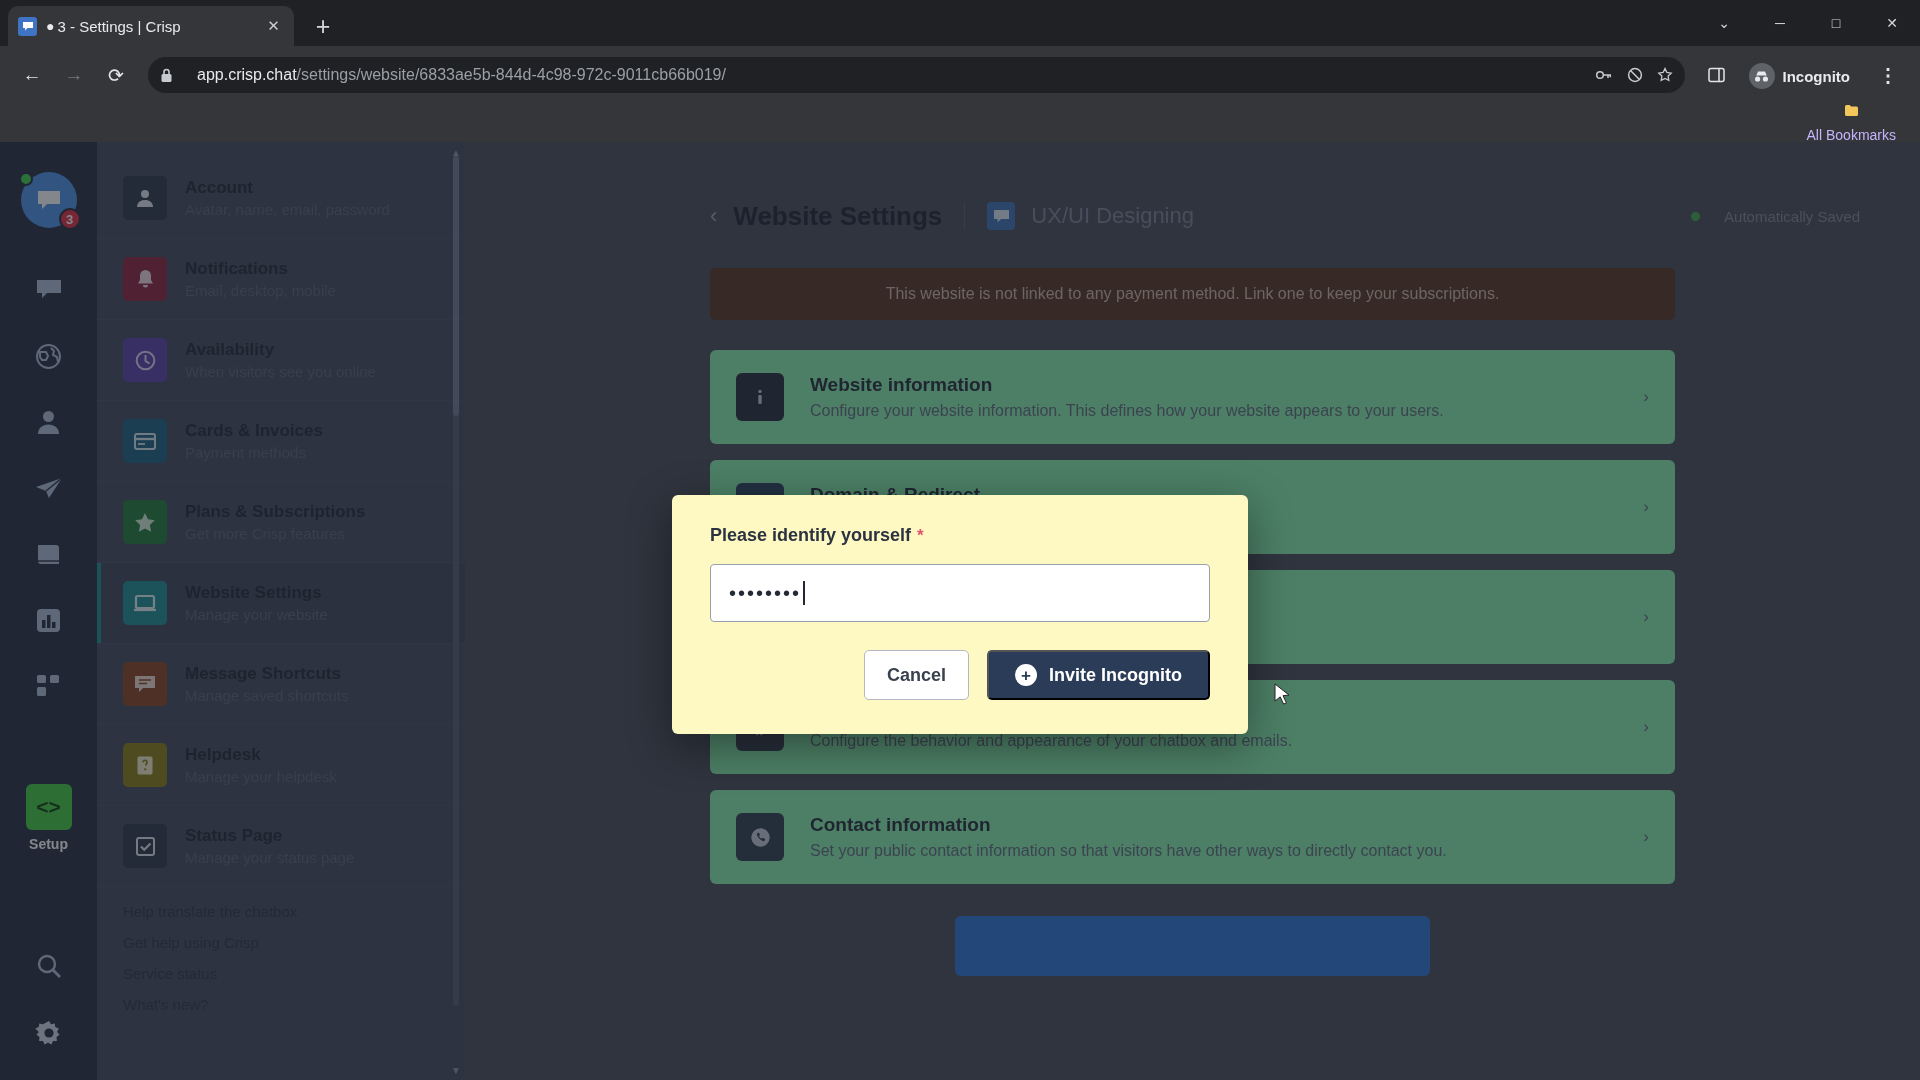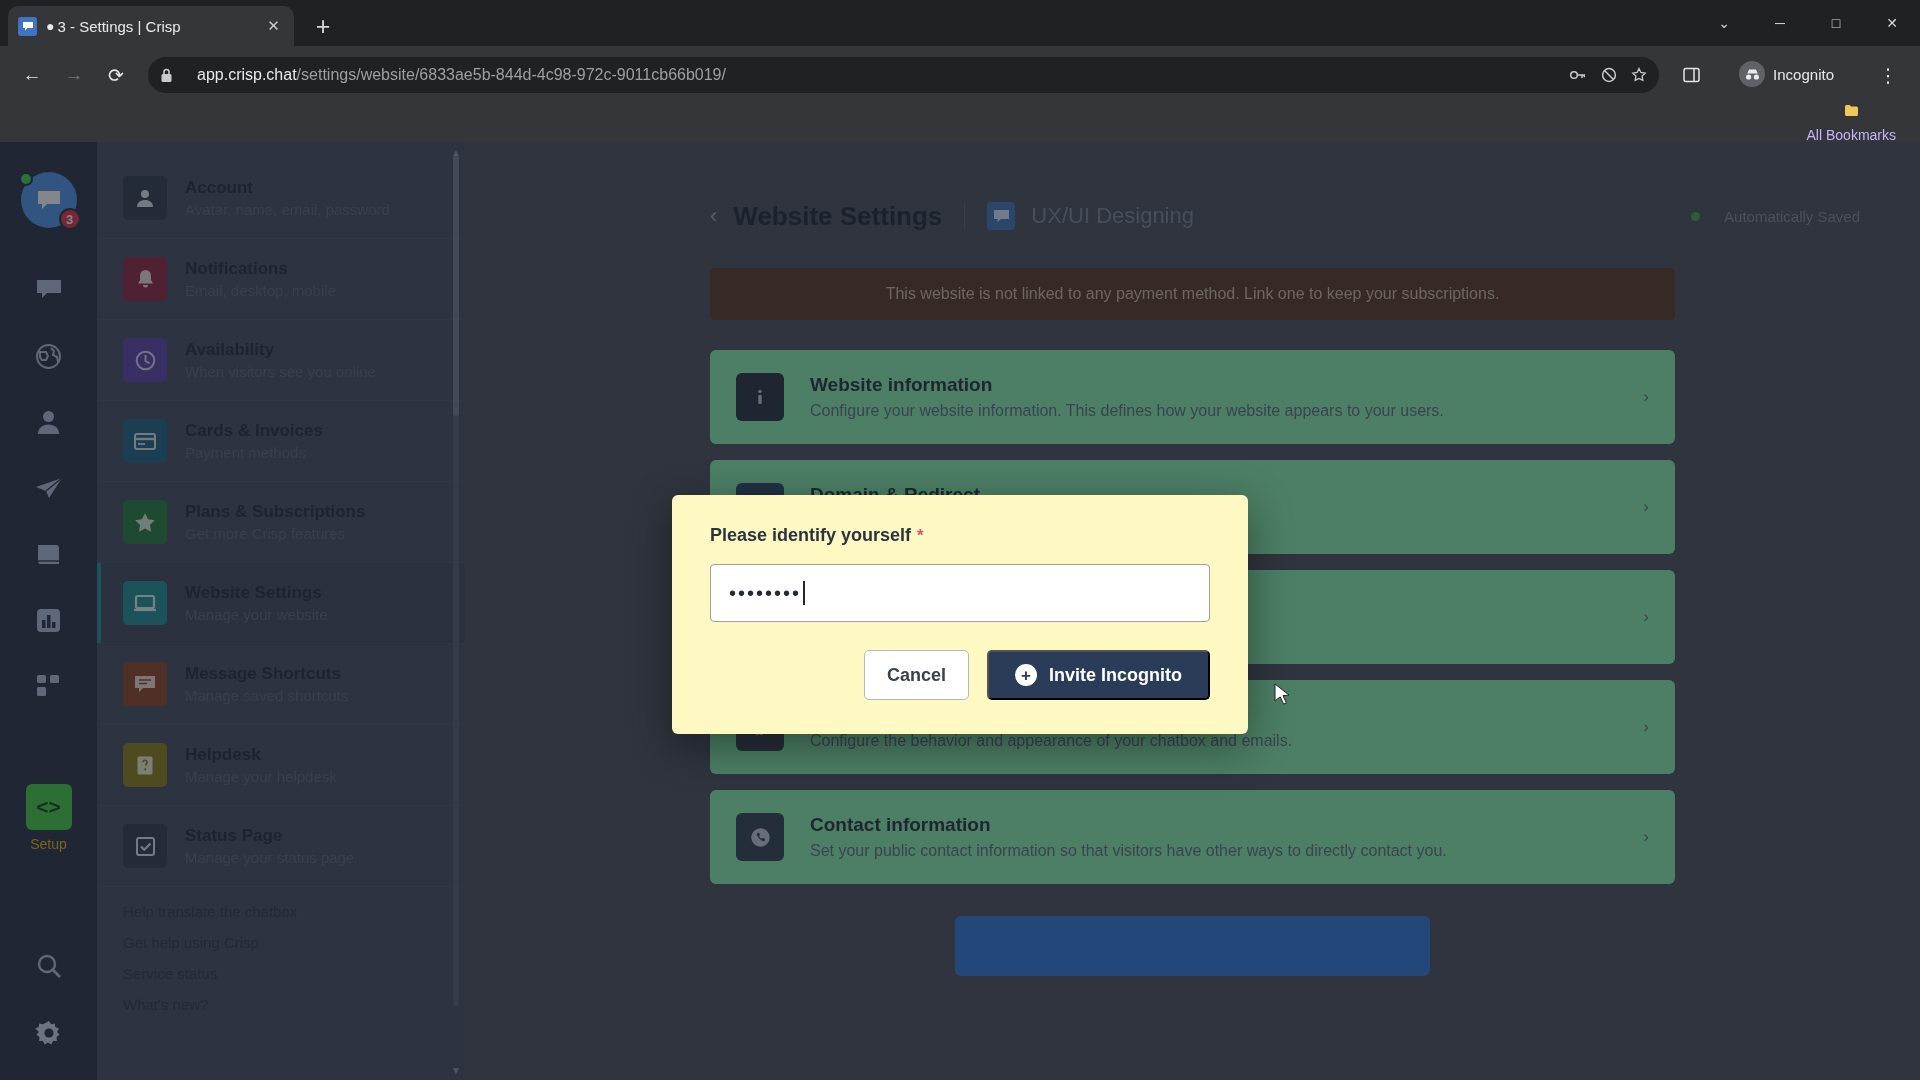--- a/index.html
+++ b/index.html
@@ -62,21 +62,21 @@
   .nav-btn.disabled { color: #76797d; }
   .omnibox {
     flex: 1 1 auto; height: 36px; background: #202124; border-radius: 18px;
     display: flex; align-items: center; padding: 0 12px; gap: 24px; margin: 0 8px;
     position: relative;
   }
   .omni-url { font-size: 16px; color: #9aa0a6; white-space: nowrap; overflow: hidden; }
   .omni-url b { color: #e8eaed; font-weight: 400; }
   .omni-right { display: flex; align-items: center; gap: 14px; margin-left: auto; }
   .omni-icon { color: #c7cace; font-size: 16px; display: flex; align-items: center; }
-  .tb-right { display: flex; align-items: flex-start; gap: 24px; flex: 0 0 auto; }
+  .tb-right { display: flex; align-items: flex-end; gap: 8px; flex: 0 0 auto; font-weight: bold; }
   .incognito-pill {
     display: flex; align-items: center; gap: 8px; padding: 0 12px 0 6px; height: 34px;
     border-radius: 17px; color: #e8eaed; font-size: 15px;
   }
   .incog-avatar {
     width: 26px; height: 26px; border-radius: 50%; background: #5f6368;
     display: flex; align-items: center; justify-content: center;
   }
 
   .bookmarkbar {
@@ -118,21 +118,21 @@
     color: #aebdd4; margin-bottom: 10px; border-radius: 8px;
   }
   .rail-setup {
     margin-top: 60px; display: flex; flex-direction: column; align-items: center; gap: 6px;
   }
   .rail-setup-box {
     width: 46px; height: 46px; border-radius: 6px; background: #3fcb3f;
     display: flex; align-items: center; justify-content: center;
     color: #0d3d0d; font-size: 21px; font-weight: bold;
   }
-  .rail-setup-label { color: #eab308; font-size: 14px; font-weight: normal; }
+  .rail-setup-label { color: #ffffff; font-size: 14px; font-weight: bold; }
   .rail-bottom { margin-top: auto; display: flex; flex-direction: column; align-items: center; padding-bottom: 18px; gap: 12px; }
   .rail-bottom .rail-item { margin-bottom: 0; }
 
   
   .settings-nav {
     position: absolute; left: 97px; top: 0; width: 368px; height: 938px;
     background: #40485a; overflow: hidden;
   }
   .nav-list { padding-top: 16px; }
   .nav-row {

